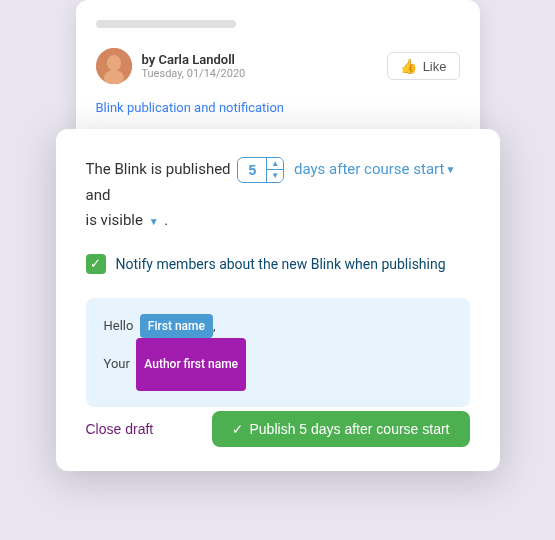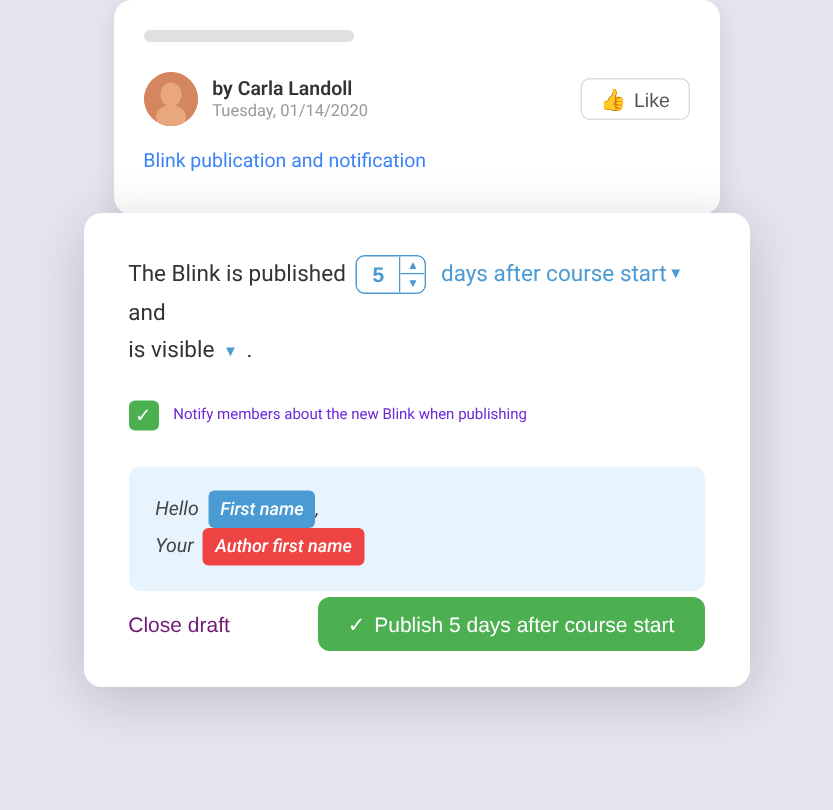--- a/index.html
+++ b/index.html
@@ -211,52 +211,51 @@
       justify-content: center;
       flex-shrink: 0;
     }
 
     .checkmark {
       color: white;
       font-size: 13px;
     }
 
     .notify-text {
-      font-size: 10px;
-      color: #6d28d9;
+      font-size: 14px;
+      color: #0c4a6e;
     }
 
     
     .email-preview {
       background: #e8f4fd;
       border-radius: 8px;
       padding: 16px 18px;
       margin-bottom: 4px;
       font-size: 13px;
       color: #444;
       line-height: 1.9;
-      font-style: italic;
     }
 
     .email-tag {
       display: inline-block;
       background: #4a9ad4;
       color: #fff;
       border-radius: 4px;
       padding: 1px 8px;
       font-size: 12px;
       font-weight: 500;
     }
 
     .email-tag-green {
       display: inline-block;
-      background: #ef4444;
+      background: #a21caf;
       color: #fff;
       border-radius: 4px;
-      padding: 1px 8px;
+      padding: 15px 8px;
       font-size: 12px;
       font-weight: 500;
     }
 
     .email-link-btn {
       display: inline-block;
       background: #4caf50;
       color: #fff;
       border-radius: 4px;
       padding: 2px 10px;

